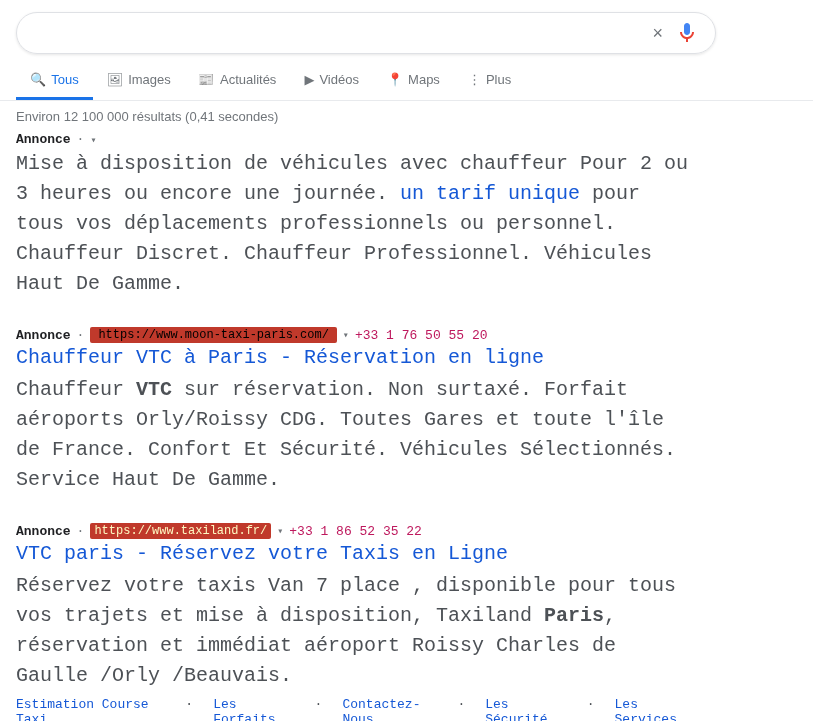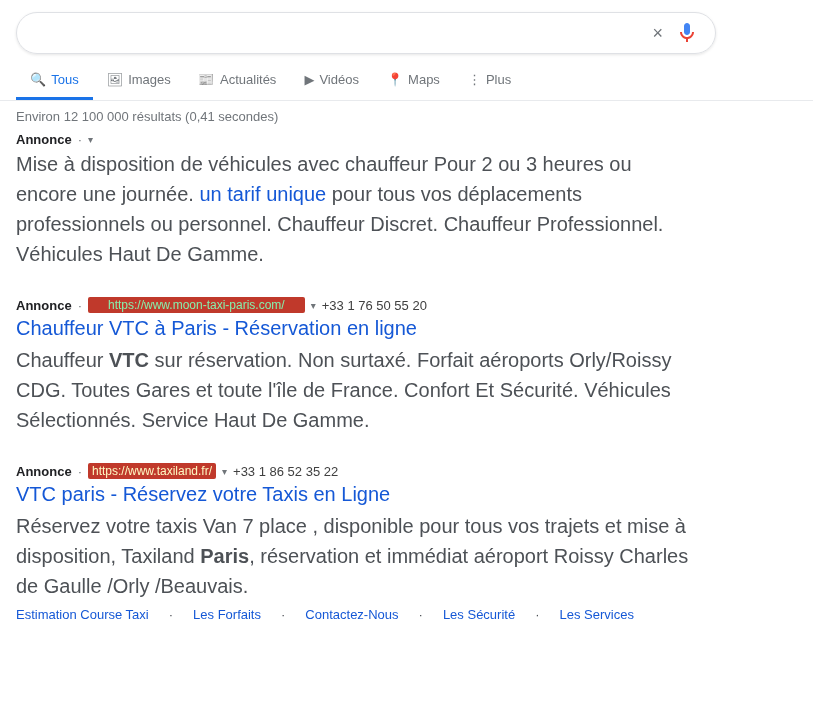--- a/index.html
+++ b/index.html
@@ -87,20 +87,21 @@
 
     
     .results-container {
       padding: 0 16px;
     }
 
     
     .result-item {
       margin-bottom: 28px;
       max-width: 680px;
+      font-family: Liberation Mono, monospace;
     }
     .result-meta {
       display: flex;
       align-items: center;
       gap: 6px;
       margin-bottom: 2px;
       font-size: 13px;
     }
     .ad-label {
       font-weight: bold;
@@ -112,21 +113,21 @@
       color: transparent;
       user-select: none;
       font-size: 12px;
     }
     .dropdown-arrow {
       color: #70757a;
       font-size: 10px;
       cursor: pointer;
     }
     .phone-number {
-      color: #404040;
+      color: #be185d;
       font-size: 13px;
     }
     .result-title {
       font-size: 20px;
       color: #1558d6;
       text-decoration: none;
       cursor: pointer;
       display: block;
       margin-bottom: 4px;
       line-height: 1.3;
@@ -224,21 +225,21 @@
     </div>
     <div class="result-description">
       Mise à disposition de véhicules avec chauffeur Pour 2 ou 3 heures ou encore une journée. <span class="highlight">un tarif unique</span> pour tous vos déplacements professionnels ou personnel. Chauffeur Discret. Chauffeur Professionnel. Véhicules Haut De Gamme.
     </div>
   </div>
 
   <div class="result-item">
     <div class="result-meta">
       <span class="ad-label">Annonce</span>
       <span class="dot">·</span>
-      <span class="url-text-redacted" style="background:#c0392b; color:#86efac; padding: 1px 20px; border-radius:2px; font-size:12px;">https://www.moon-taxi-paris.com/</span>
+      <span class="url-text-redacted" style="background:#c0392b; color:#000000; padding: 1px 8px; border-radius:2px; font-size:12px;">https://www.moon-taxi-paris.com/</span>
       <span class="dropdown-arrow">▾</span>
       <span class="phone-number">+33 1 76 50 55 20</span>
     </div>
     <a class="result-title">Chauffeur VTC à Paris - Réservation en ligne</a>
     <div class="result-description">
       Chauffeur <strong>VTC</strong> sur réservation. Non surtaxé. Forfait aéroports Orly/Roissy CDG. Toutes Gares et toute l'île de France. Confort Et Sécurité. Véhicules Sélectionnés. Service Haut De Gamme.
     </div>
   </div>
 
   <div class="result-item">

